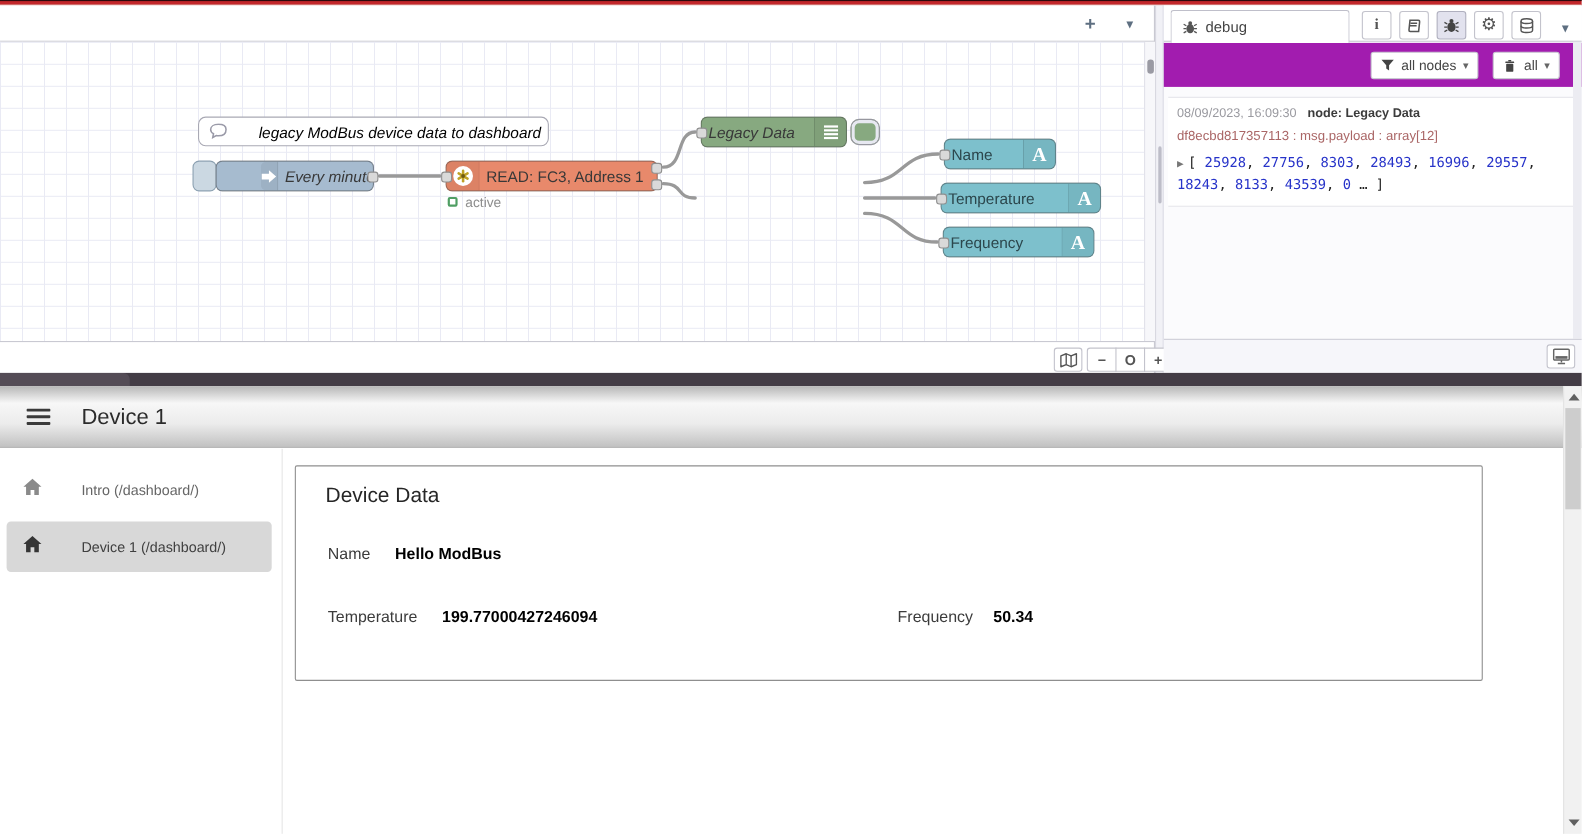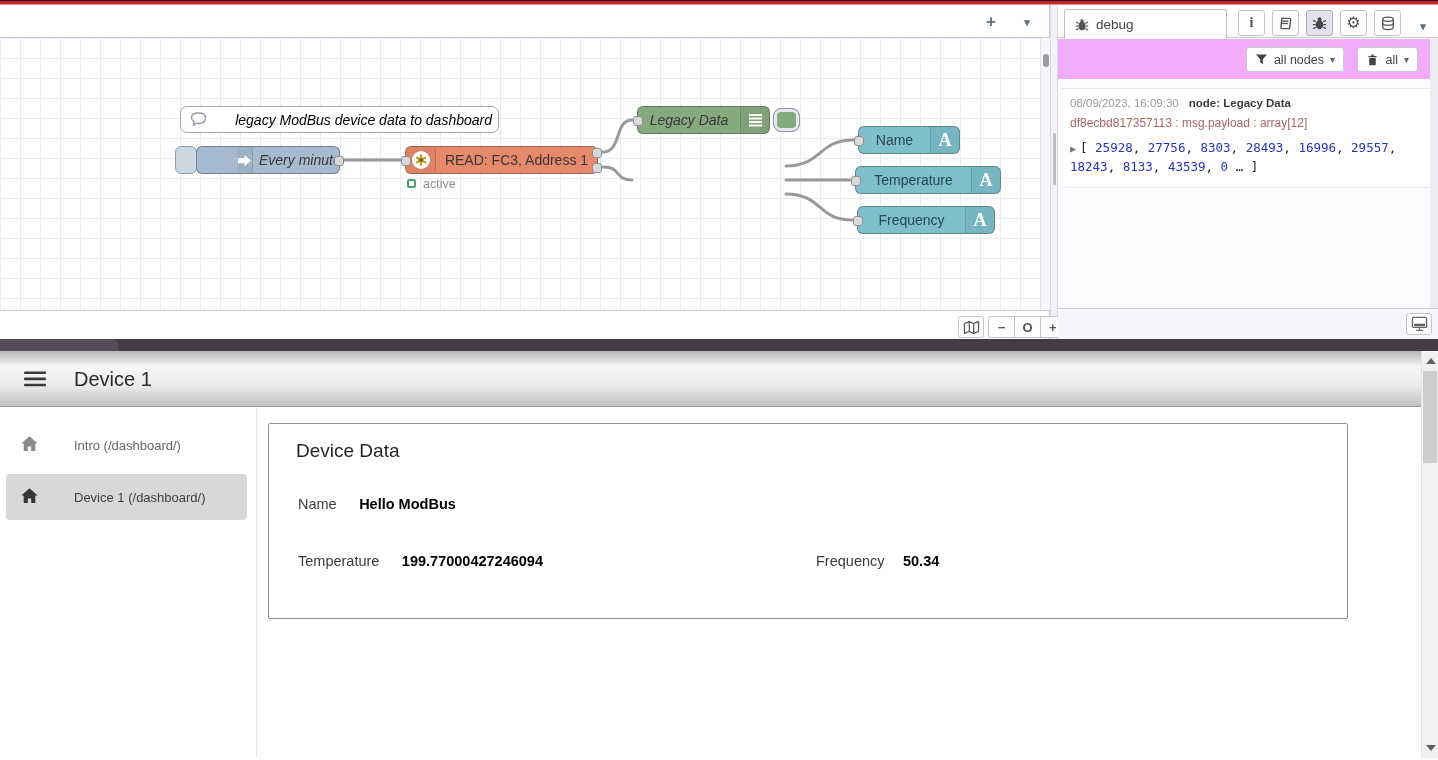--- a/index.html
+++ b/index.html
@@ -18,21 +18,21 @@
   .ws-btn { position:absolute; top:6px; width:26px; height:22px; color:#5e6f81; font-size:17px; font-weight:bold; text-align:center; line-height:22px; cursor:pointer; }
 
   #canvas { left:0; top:33px; width:1040px; height:272px; overflow:hidden; background-color:#fff;
     background-image: linear-gradient(#e9eaf4 1px, transparent 1px), linear-gradient(90deg, #e9eaf4 1px, transparent 1px);
     background-size:20px 20px; }
 
   svg.wires { position:absolute; left:0; top:0; pointer-events:none; }
   .wire { fill:none; stroke:#999; stroke-width:3; stroke-linecap:round; }
 
   .node { position:absolute; border:1px solid rgba(60,60,60,.45); border-radius:6px; display:flex; align-items:center; font-size:14px; color:#383838; }
-  .node .lbl { flex:1; text-align:center; padding:0 6px; white-space:nowrap; }
+  .node .lbl { flex:1; padding:0 6px; white-space:nowrap; }
   .icon-region { height:100%; display:flex; align-items:center; justify-content:center; }
   .icon-left  { width:30px; border-right:1px solid rgba(0,0,0,.12); background:rgba(0,0,0,.05); border-radius:5px 0 0 5px; }
   .icon-right { width:29px; border-left:1px solid rgba(0,0,0,.12); background:rgba(0,0,0,.05); border-radius:0 5px 5px 0; }
   .port { position:absolute; width:10px; height:10px; background:#d9d9d9; border:1px solid #8f8f8f; border-radius:3px; }
   .italic { font-style:italic; }
 
   #comment-node { background:#fff; border-color:#a9a9b4; border-radius:7px; }
   #inject-btn  { background:#cbd8e2; border:1px solid #8ba0b1; border-radius:6px; }
   #inject-node { background:#a6bbcf;padding-left:40px; }
   #modbus-node { background:#e8896b; }
@@ -57,21 +57,21 @@
   #canvas-vthumb { position:absolute; left:2px; top:16px; width:6px; height:13px; background:#9a9aa3; border-radius:4px; }
   #sep { left:1050px; top:0; width:8px; height:334px; background:#f1f1f6; border-left:1px solid #d8d8e0; border-right:1px solid #d8d8e0; cursor:col-resize; }
   #sep-grip { position:absolute; left:1.5px; top:128px; width:3px; height:52px; background:#bdbdc8; border-radius:2px; }
 
   
   #sidebar { left:1058px; top:0; width:380px; height:334px; background:#fbfbfd; }
   #sb-tabstrip { position:absolute; left:0; top:0; width:380px; height:33px; background:#fff; border-bottom:1px solid #c9c9d2; }
   #sb-tab { position:absolute; left:6px; top:4px; width:163px; height:30px; background:#fff; border:1px solid #bfbfca; border-bottom:none; border-radius:3px 3px 0 0; display:flex; align-items:center; gap:7px; padding-left:10px; font-size:13.5px; font-weight:normal; color:#444; z-index:2; cursor:pointer; }
   .sb-iconbtn { position:absolute; top:5px; width:27px; height:26px; background:#fff; border:1px solid #c3c3cc; border-radius:3px; display:flex; align-items:center; justify-content:center; cursor:pointer; }
   .sb-iconbtn.active { background:#e2e2ee; border-color:#b0b0bf; }
-  #sb-toolbar { position:absolute; left:0; top:34px; width:380px; height:40px; background:#f0abfc; }
+  #sb-toolbar { position:absolute; left:0; top:34px; width:380px; height:40px; background:#a21caf; }
   .tb-btn { position:absolute; top:8px; height:25px; background:#fff; border:1px solid #c9c9d2; border-radius:3px; display:flex; align-items:center; gap:6px; padding:0 8px; font-size:12.5px; color:#444; cursor:pointer; }
   .caret { font-size:10px; color:#666; }
 
   #dbg-msg { position:absolute; left:4px; top:83px; width:368px; background:#fff; border-top:1px solid #e6e6ec; border-bottom:1px solid #e6e6ec; padding:8px 8px 10px 8px; }
   .dbg-line1 { font-size:11.5px; color:#9a9aa0; }
   .dbg-line1 b { color:#3c3c3c; font-weight:bold; margin-left:10px; }
   .dbg-meta { margin-top:7px; font-size:12px; color:#a66; }
   .dbg-payload { margin-top:8px; font-family:"DejaVu Sans Mono", monospace; font-size:12.5px; line-height:1.55; color:#222; }
   .dbg-payload .pn { color:#2733c9; }
   .dbg-payload .pb { color:#222; }

